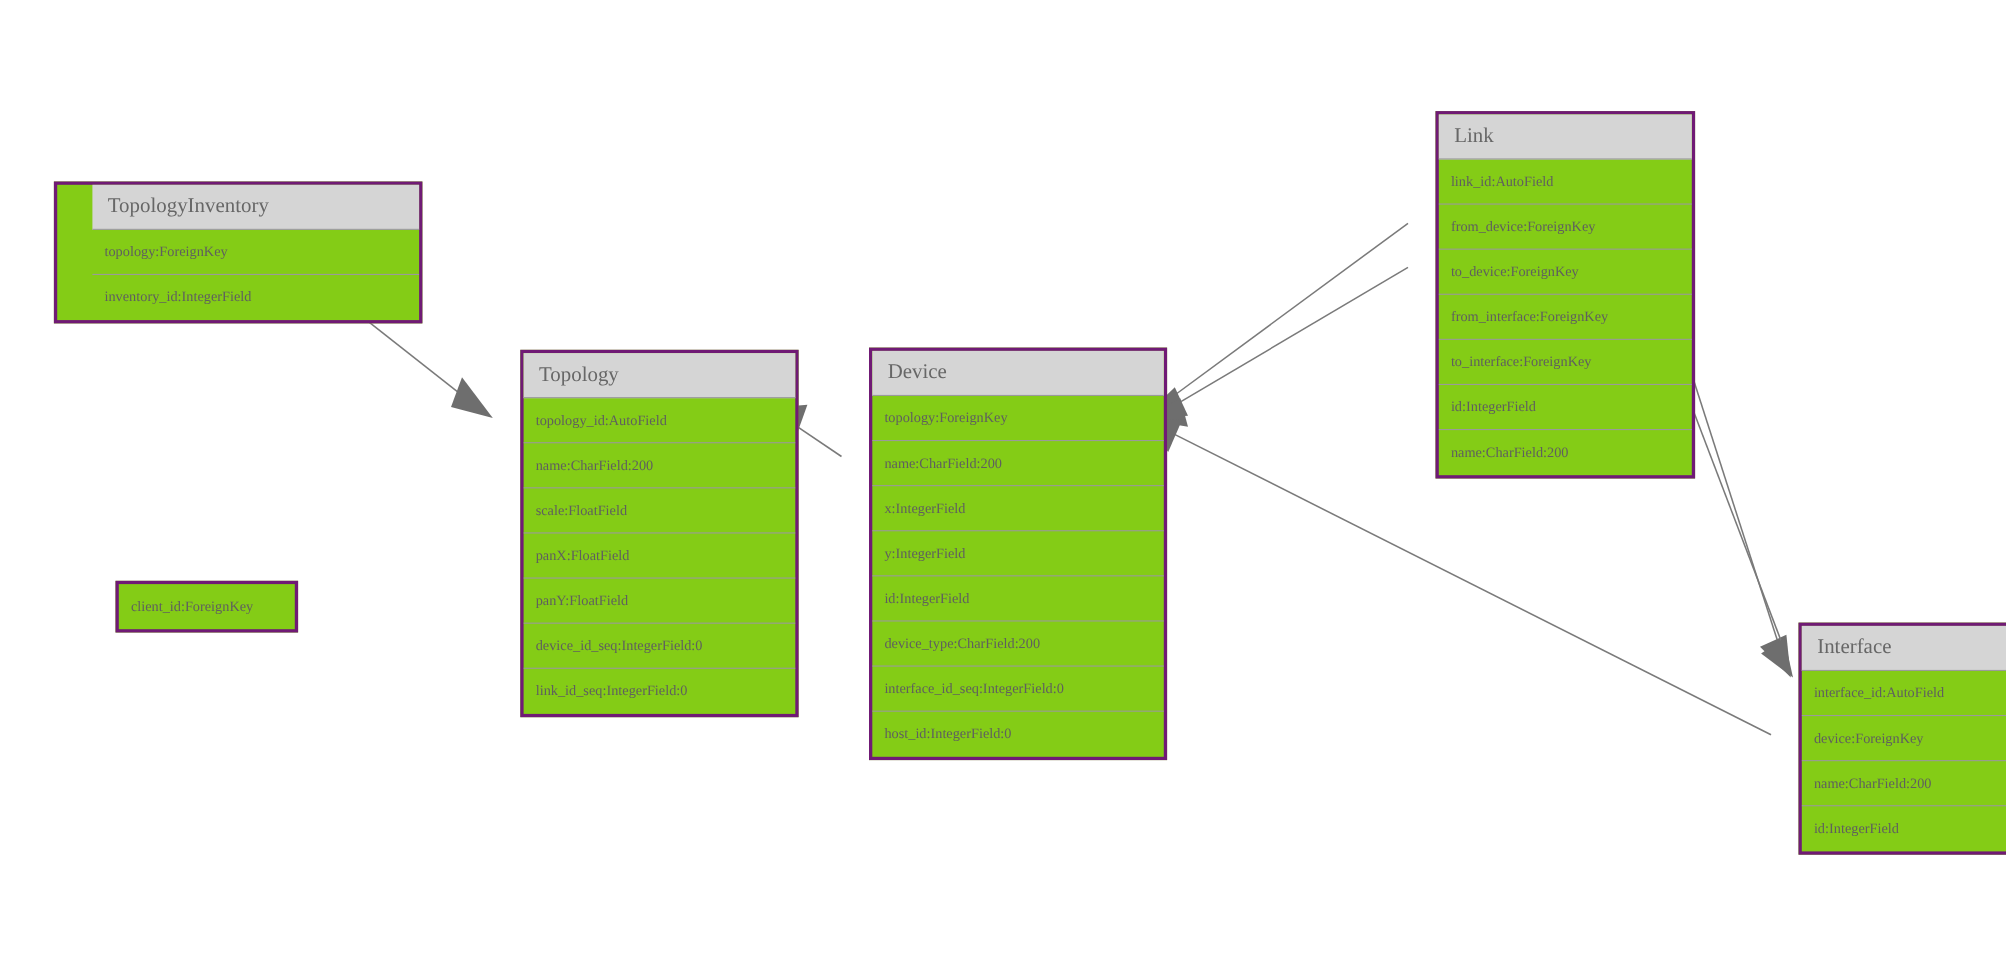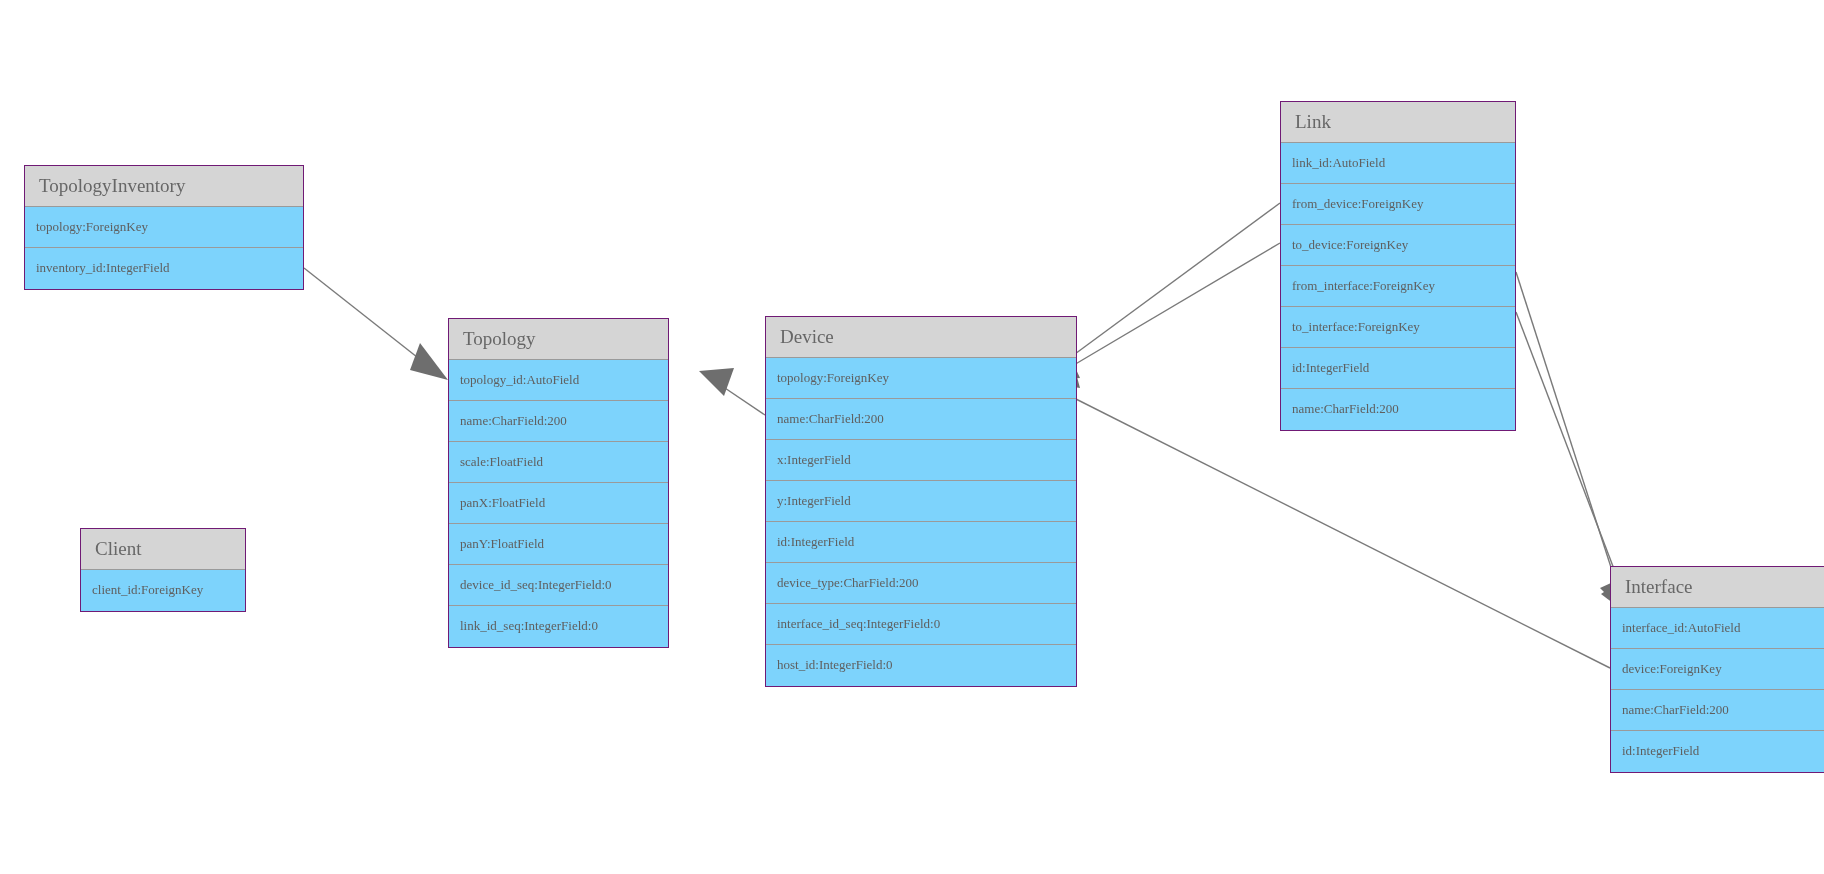--- a/index.html
+++ b/index.html
@@ -22,23 +22,24 @@
     position: absolute;
     left: 0;
     top: 0;
     width: 1824px;
     height: 874px;
     pointer-events: none;
   }
   .entity {
     position: absolute;
     box-sizing: border-box;
-    border: 1px solid #701a75;
-    background: #7dd3fc;
+    border: 3px solid #701a75;
+    background: #84cc16;
     z-index: 2;
+    margin-left: 25px;
   }
   .entity-header {
     box-sizing: border-box;
     background: #d5d5d5;
     border-bottom: 1px solid #9a9a9a;
     color: #676767;
     font-size: 19px;
     line-height: 40px;
     height: 41px;
     padding: 0 0 0 14px;
@@ -99,49 +100,48 @@
       <line x1="1516" y1="272" x2="1617" y2="586" stroke="#7a7a7a" stroke-width="1.4"></line>
       <polygon points="1628,616 1600,588 1624,577" fill="#6e6e6e"></polygon>
     </g>
 
     <g>
       <line x1="1516" y1="312" x2="1622" y2="590" stroke="#7a7a7a" stroke-width="1.4"></line>
       <polygon points="1630,616 1601,594 1622,580" fill="#6e6e6e"></polygon>
     </g>
   </svg>
 
-  <div class="entity" id="e-topology-inventory" style="left: 24px; top: 165px; width: 280px;">
+  <div class="entity" id="e-topology-inventory" style="left: 24px; top: 165px; width: 335px; padding-left: 32px;">
     <div class="entity-header">TopologyInventory</div>
     <div class="entity-rows">
       <div class="entity-row">topology:ForeignKey</div>
       <div class="entity-row">inventory_id:IntegerField</div>
     </div>
   </div>
 
   <div class="entity" id="e-client" style="left: 80px; top: 528px; width: 166px;">
-    <div class="entity-header">Client</div>
     <div class="entity-rows">
       <div class="entity-row">client_id:ForeignKey</div>
     </div>
   </div>
 
-  <div class="entity" id="e-topology" style="left: 448px; top: 318px; width: 221px;">
+  <div class="entity" id="e-topology" style="left: 448px; top: 318px; width: 253px;">
     <div class="entity-header">Topology</div>
     <div class="entity-rows">
       <div class="entity-row">topology_id:AutoField</div>
       <div class="entity-row">name:CharField:200</div>
       <div class="entity-row">scale:FloatField</div>
       <div class="entity-row">panX:FloatField</div>
       <div class="entity-row">panY:FloatField</div>
       <div class="entity-row">device_id_seq:IntegerField:0</div>
       <div class="entity-row">link_id_seq:IntegerField:0</div>
     </div>
   </div>
 
-  <div class="entity" id="e-device" style="left: 765px; top: 316px; width: 312px;">
+  <div class="entity" id="e-device" style="left: 765px; top: 316px; width: 271px;">
     <div class="entity-header">Device</div>
     <div class="entity-rows">
       <div class="entity-row">topology:ForeignKey</div>
       <div class="entity-row">name:CharField:200</div>
       <div class="entity-row">x:IntegerField</div>
       <div class="entity-row">y:IntegerField</div>
       <div class="entity-row">id:IntegerField</div>
       <div class="entity-row">device_type:CharField:200</div>
       <div class="entity-row">interface_id_seq:IntegerField:0</div>
       <div class="entity-row">host_id:IntegerField:0</div>

